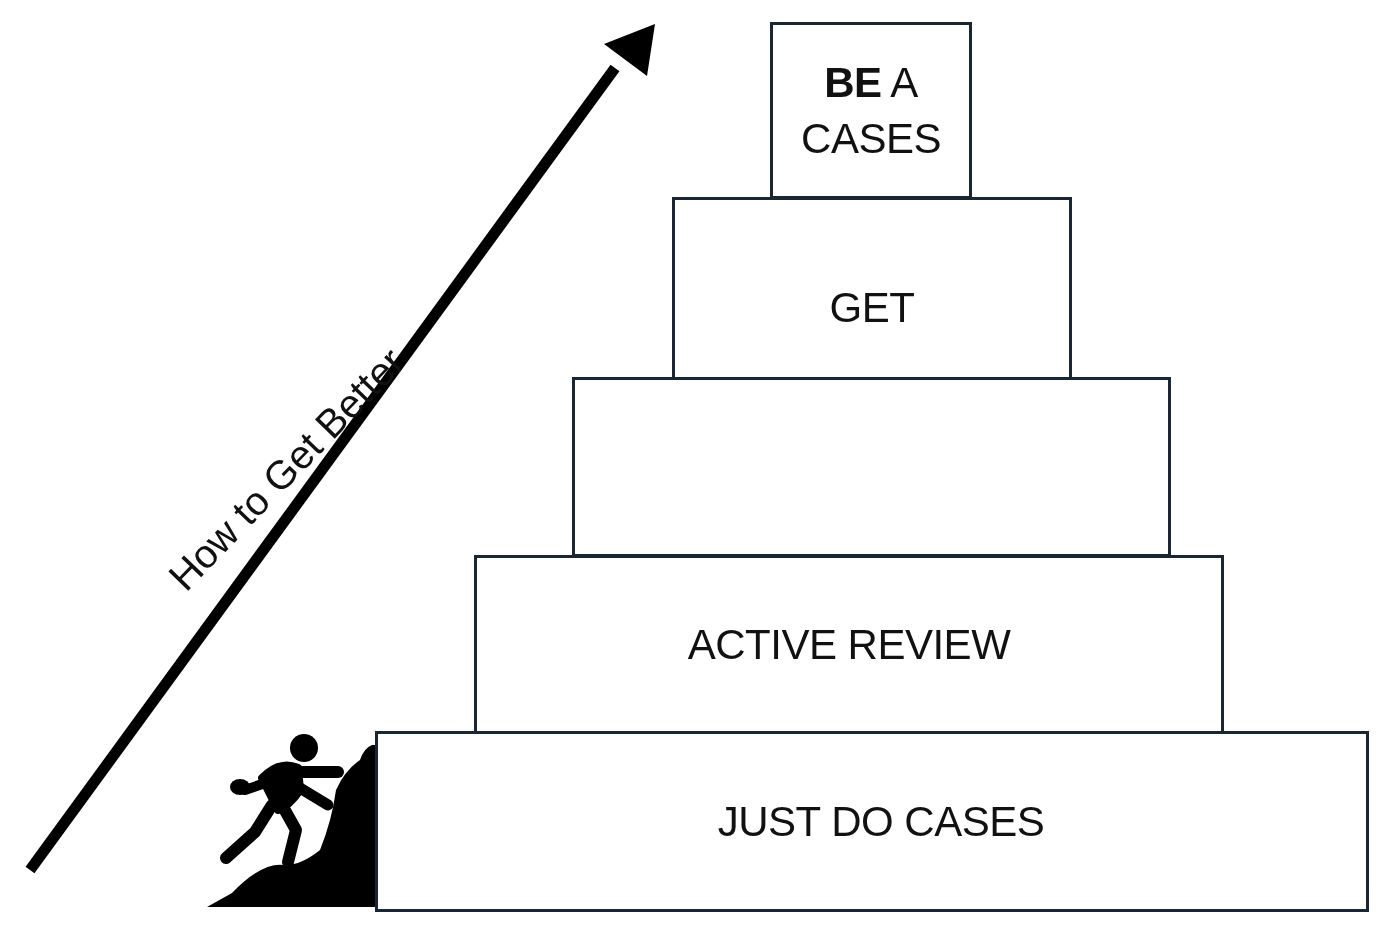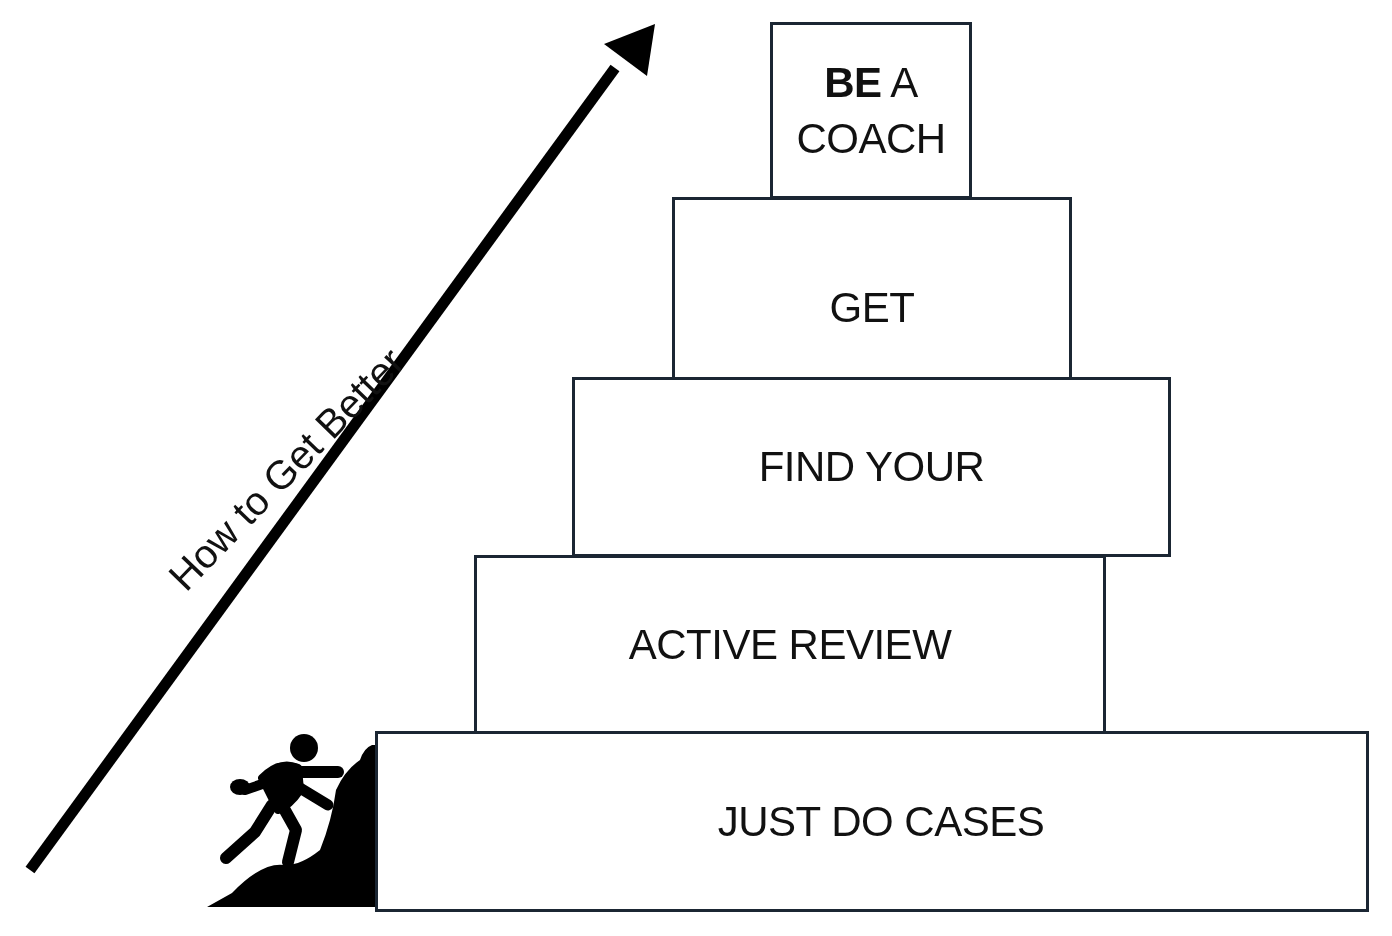--- a/index.html
+++ b/index.html
@@ -6,21 +6,21 @@
   body { width:1392px; height:936px; position:relative; overflow:hidden;
          font-family:"Liberation Sans", sans-serif; }
   .step { position:absolute; box-sizing:border-box; border:3px solid #1b2633;
           background:#fff; display:flex; flex-direction:column; align-items:center;
           justify-content:center; text-align:center; color:#111;
           font-size:42px; line-height:56px; letter-spacing:-0.5px; }
   .step b { font-weight:bold; }
   #s5 { left:770px; top:22px; width:202px; height:177px; }
   #s4 { left:672px; top:197px; width:400px; height:222px; }
   #s3 { left:572px; top:377px; width:599px; height:180px; }
-  #s2 { left:474px; top:555px; width:632px; height:180px; }
+  #s2 { left:474px; top:555px; width:750px; height:180px; }
   #s1 { left:375px; top:731px; width:994px; height:181px;padding-left:18px; }
   .arrow-label { position:absolute; left:280px; top:408px; font-size:40px;
                  color:#111; white-space:nowrap; transform-origin:0 0;
                  transform:translate(-120px, 160px) rotate(-46deg); }
   svg { position:absolute; left:0; top:0; }
 </style>
 </head>
 <body>
 
 <svg width="1392" height="936">
@@ -43,26 +43,25 @@
 
     <path d="M272,805 L255,832 L226,858" stroke="#000" stroke-width="12" fill="none" stroke-linecap="round" stroke-linejoin="round"></path>
     <path d="M282,805 L296,830 L288,862" stroke="#000" stroke-width="12" fill="none" stroke-linecap="round" stroke-linejoin="round"></path>
   </g>
 </svg>
 
 <div class="arrow-label">How to Get Better</div>
 
 <div class="step" id="s5">
   <div><b>BE</b><span> A</span></div>
-  <div>COACH</div>
+  <div>CASES</div>
 </div>
 <div class="step" id="s4">
   <div>GET</div>
 </div>
 <div class="step" id="s3">
-  <div>FIND YOUR</div>
 </div>
 <div class="step" id="s2">
   <div>ACTIVE REVIEW</div>
 </div>
 <div class="step" id="s1">
   <div>JUST DO CASES</div>
 </div>
 
 </body></html>

